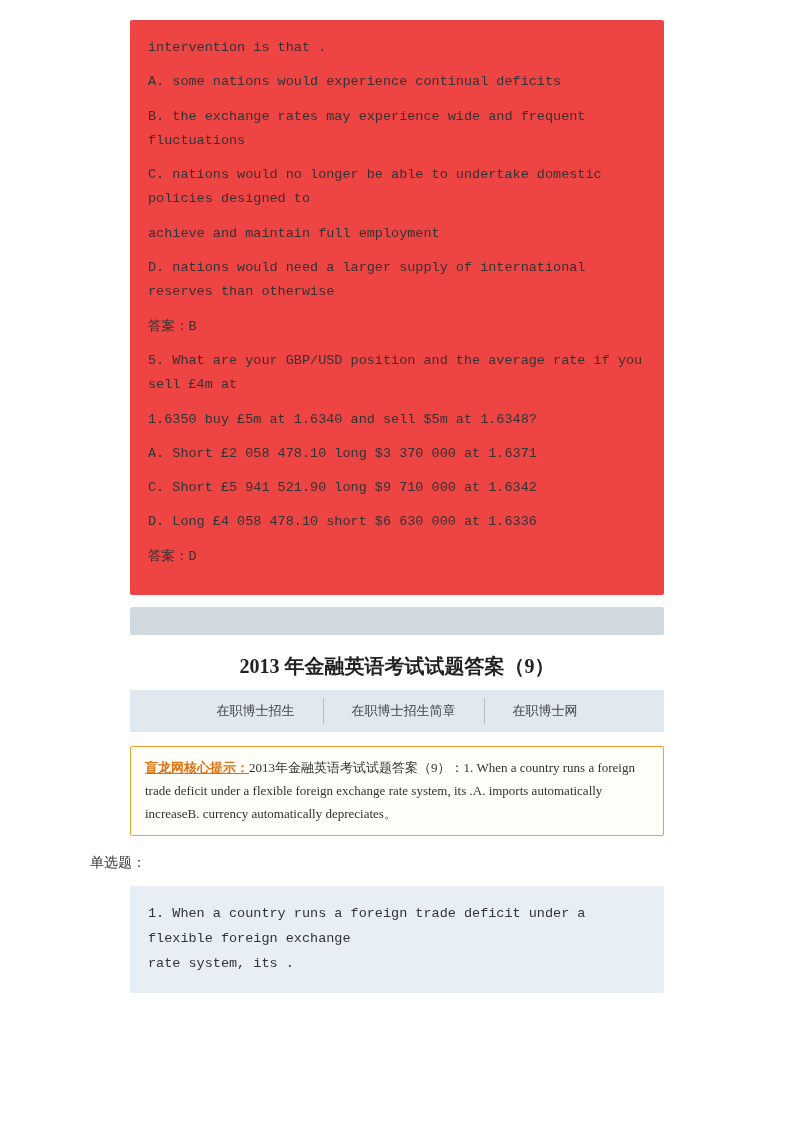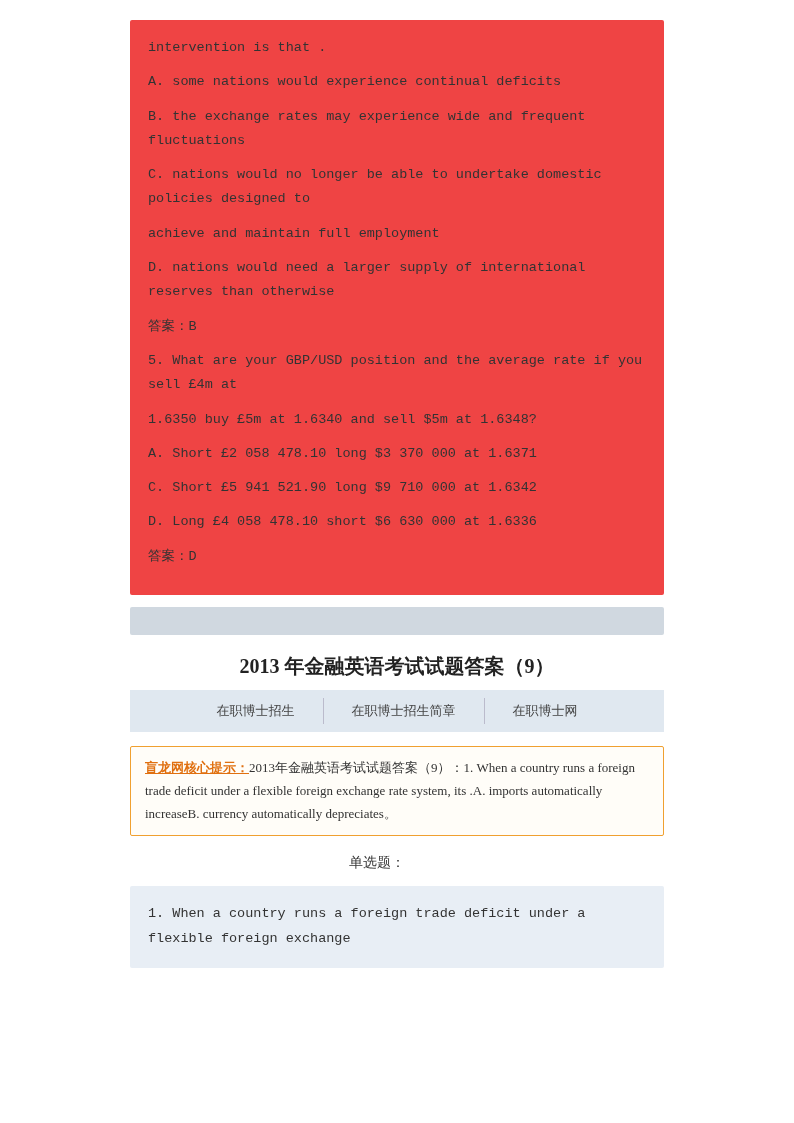--- a/index.html
+++ b/index.html
@@ -95,21 +95,20 @@
     }
 
     .highlight-text {
       color: #333;
       font-family: SimSun, serif;
     }
 
     .single-choice-section {
       margin: 18px 130px 0 90px;
       padding: 0;
-      text-align: center;
     }
 
     .single-choice-label {
       font-family: SimSun, serif;
       font-size: 14px;
       color: #333;
       margin-bottom: 14px;
     }
 
     .question-area {
@@ -156,13 +155,14 @@
 <div class="highlight-box">
   <span class="highlight-label">盲龙网核心提示：</span><span class="highlight-text">2013年金融英语考试试题答案（9）：1. When a country runs a foreign trade deficit under a flexible foreign exchange rate system, its .A. imports automatically increaseB. currency automatically depreciates。</span>
 </div>
 
 <div class="single-choice-section">
   <div class="single-choice-label">单选题：</div>
 </div>
 
 <div class="question-area">
   <p>1. When a country runs a foreign trade deficit under a flexible foreign exchange</p>
+  <p>rate system, its .</p>
 </div>
 
 </body></html>

